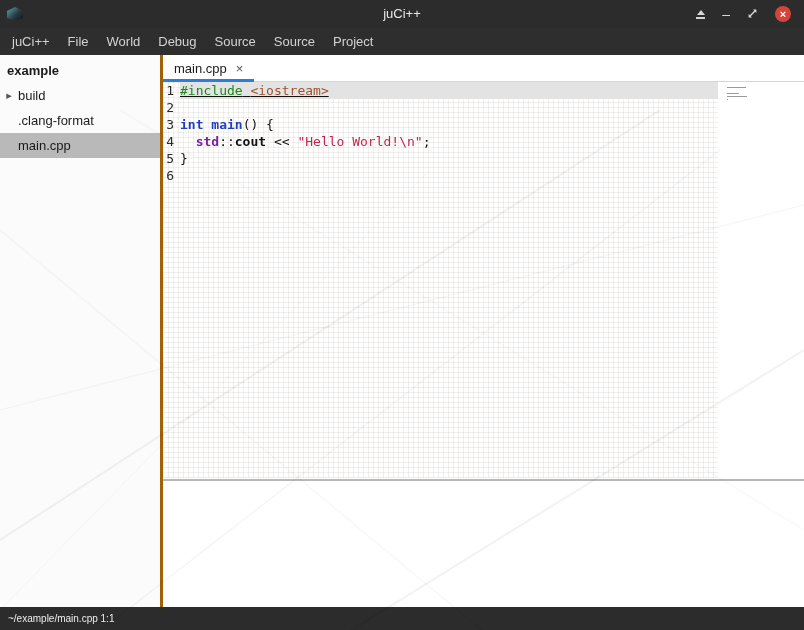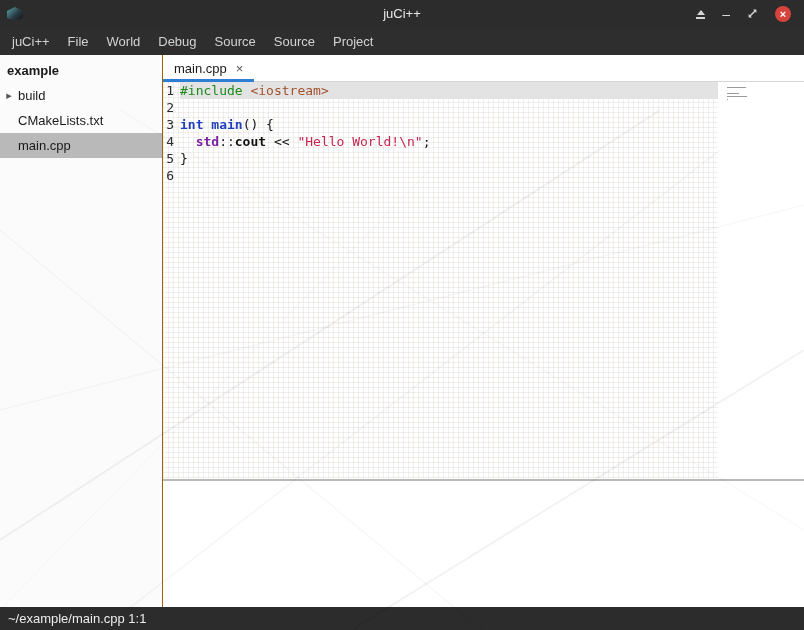--- a/index.html
+++ b/index.html
@@ -22,21 +22,21 @@
   .close-btn { width:16px; height:16px; border-radius:50%; background:var(--close-button,#d5443c); color:#fff;
                font-size:11px; font-weight:bold; display:flex; align-items:center; justify-content:center; line-height:1; }
 
   
   .menubar { height:27px; background:#2e2e2e; display:flex; align-items:stretch; padding-left:3px; flex:none; }
   .menu-item { padding:0 9px; line-height:27px; color:#d2d2d2; font-size:13px; }
 
   
   .content { flex:1; display:flex; min-height:0; position:relative; }
 
-  .sidebar { width:163px; flex:none; background:#fbfbfb; border-right:1px solid #a16207; font-size:13px; color:#1a1a1a; padding-top:3px; }
+  .sidebar { width:163px; flex:none; background:#fbfbfb; border-right:3px solid #a16207; font-size:13px; color:#1a1a1a; padding-top:3px; }
   .project-root { font-weight:bold; height:25px; line-height:25px; padding-left:7px; }
   .tree-item { height:25px; display:flex; align-items:center; }
   .tree-item.selected { background:#b9b9b9; }
   .tree-item .arrow { width:18px; text-align:center; color:#555; font-size:11px; flex:none; }
   .tree-item .tree-label { white-space:nowrap; }
 
   .main { flex:1; display:flex; flex-direction:column; min-width:0; background:#fff; }
   .tabbar { height:27px; flex:none; border-bottom:1px solid #d6d6d6; display:flex; background:#fff; }
   .tab { display:flex; align-items:center; gap:9px; padding:0 11px; position:relative; font-size:13px; color:#1a1a1a; }
   .tab .tab-close { color:#555; font-size:13px; }
@@ -45,37 +45,37 @@
   .editor { flex:none; height:399px; position:relative; border-bottom:2px solid #b8b8b8; background:#fff; }
   .code-area { position:absolute; left:0; top:0; width:555px; height:396px;
                font-family:"DejaVu Sans Mono","Liberation Mono",monospace; font-size:13px; color:#111;
                background-image:
                  linear-gradient(rgba(172,160,148,0.16) 1px, transparent 1px),
                  linear-gradient(90deg, rgba(172,160,148,0.16) 1px, transparent 1px);
                background-size:5px 5px; }
   .code-row { display:flex; height:17px; line-height:17px; white-space:pre; }
   .ln { flex:none; width:11px; text-align:right; margin-right:6px; color:#2b2b2b; }
   .src { flex:1; }
-  .code-row.current .src { background:#e3e3e3; }
+  .code-row.current .src { background:#e3e3e3;text-decoration:underline; }
 
   .tok-preprocessor { color:var(--preprocessor,#1a8a1a); }
   .tok-header       { color:var(--header,#a0522d); }
   .tok-keyword      { color:var(--keyword,#1f3fbf); font-weight:bold; }
   .tok-function     { color:var(--function,#1f3fbf); font-weight:bold; }
   .tok-namespace    { color:var(--namespace,#7a1fa2); font-weight:bold; }
   .tok-bold         { font-weight:bold; }
   .tok-string       { color:var(--string,#c7254e); }
   .tok-plain        { color:#111; }
 
   .minimap { position:absolute; left:564px; top:5px; width:22px; display:flex; flex-direction:column; gap:2px; }
   .mm-line { height:1px; background:#9a9a9a; }
 
   .bottom-panel { flex:1; background:#fff; }
 
-  .statusbar { height:23px; flex:none; background:#2c2c2c; color:#ececec; font-size:13px; display:flex; align-items:center; padding-left:8px; }
+  .statusbar { height:23px; flex:none; background:#2c2c2c; color:#ececec; font-size:10px; display:flex; align-items:center; padding-left:8px; }
 
   .streaks { position:absolute; left:0; top:55px; width:804px; height:552px; pointer-events:none; z-index:4; }
 </style>
 </head>
 <body>
 
 <div class="window">
 
   <div class="titlebar">
     <span class="app-icon"></span>
@@ -111,21 +111,21 @@
 
     <aside class="sidebar">
       <div class="project-root">example</div>
       <div id="tree">
           <div class="tree-item">
             <span class="arrow">▸</span>
             <span class="tree-label">build</span>
           </div>
           <div class="tree-item">
             <span class="arrow"></span>
-            <span class="tree-label">CMakeLists.txt</span>
+            <span class="tree-label">.clang-format</span>
           </div>
           <div class="tree-item selected">
             <span class="arrow"></span>
             <span class="tree-label">main.cpp</span>
           </div>
         </div>
     </aside>
 
     <main class="main">
       <div class="tabbar" id="tabbar">

